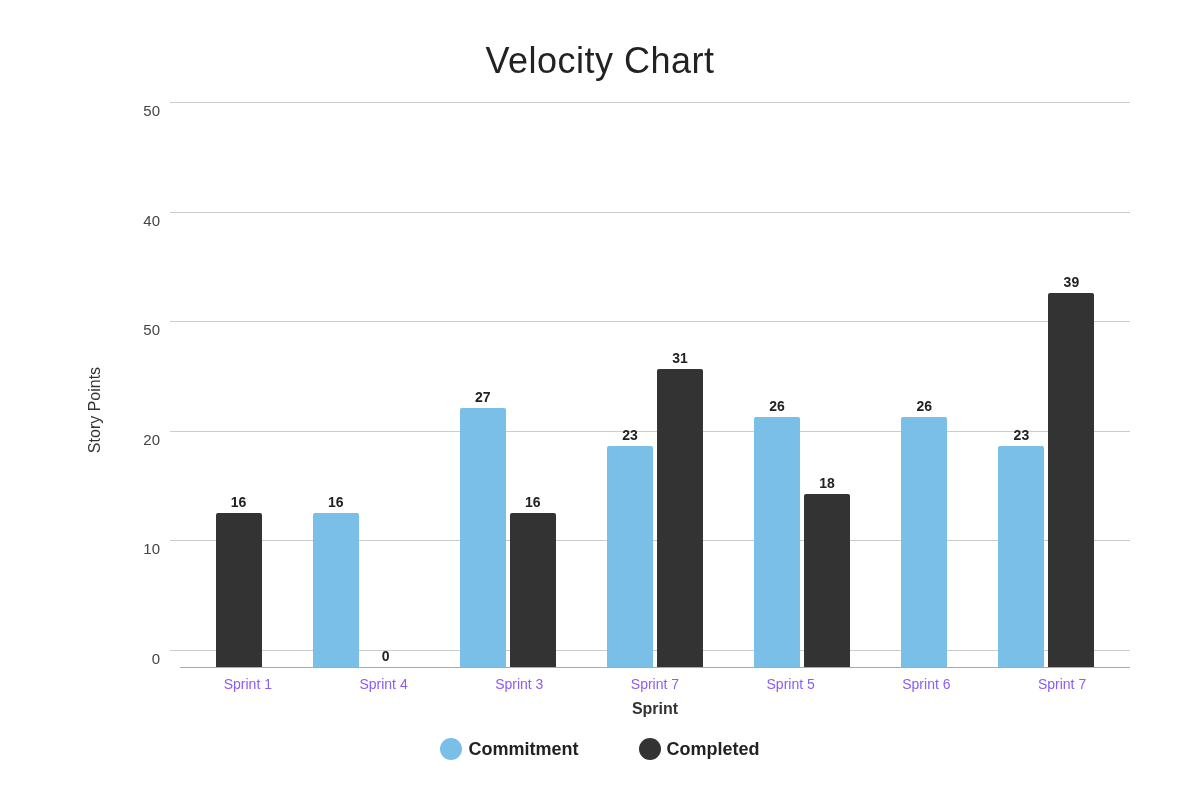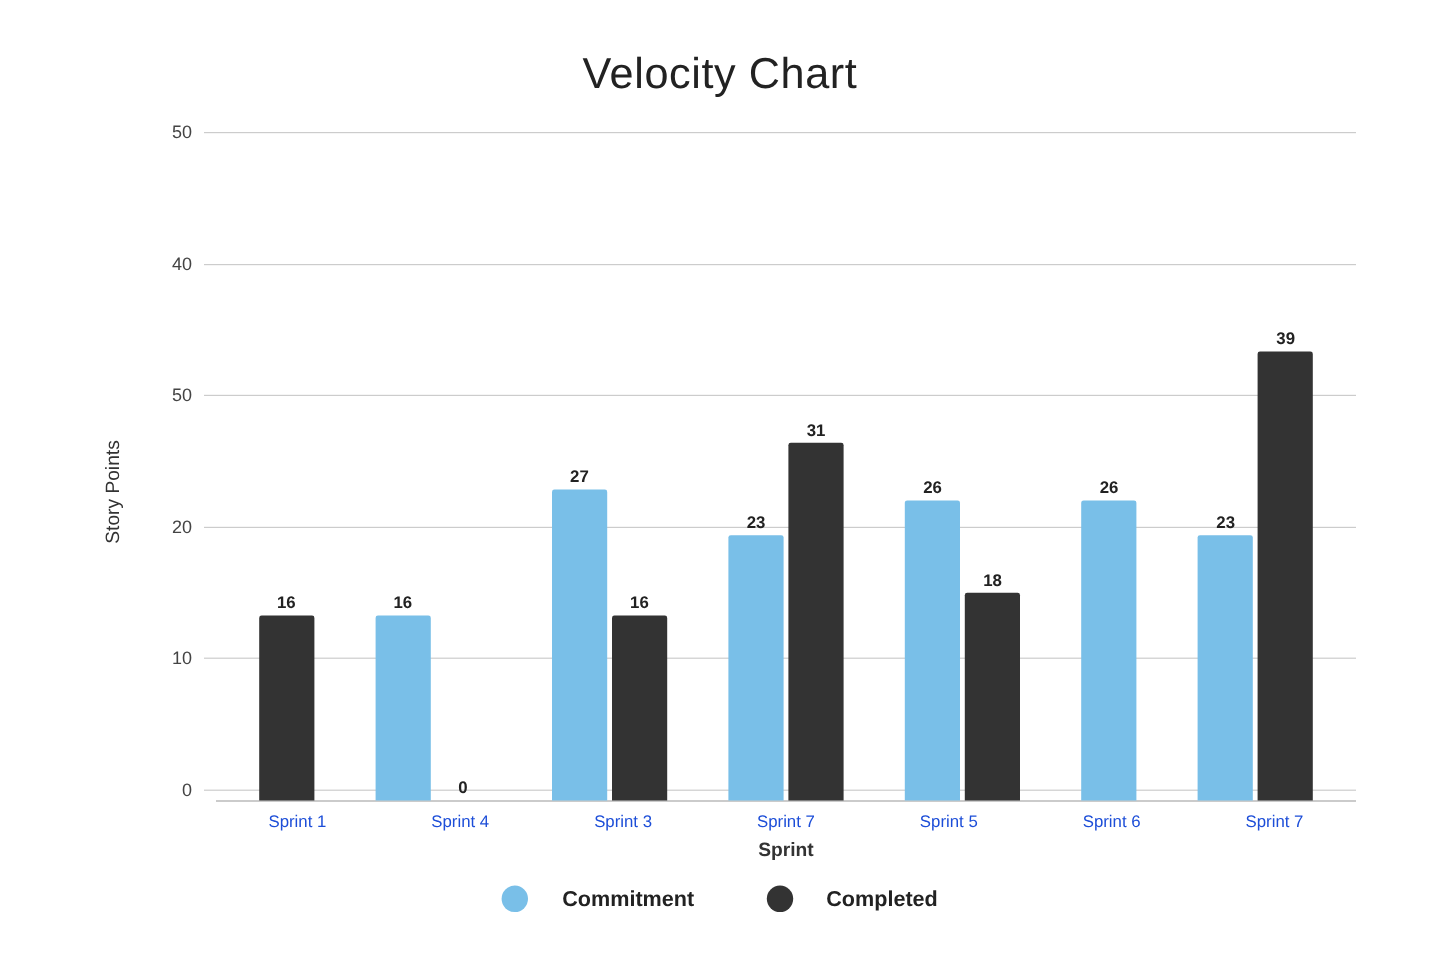--- a/index.html
+++ b/index.html
@@ -59,21 +59,21 @@
     }
     .grid-lines {
       position: absolute;
       top: 0; left: 60px; right: 0; bottom: 0;
       display: flex;
       flex-direction: column;
       justify-content: space-between;
     }
     .grid-line-row {
       display: flex;
-      align-items: center;
+      align-items: flex-start;
       width: 100%;
     }
     .grid-tick-label {
       font-size: 15px;
       color: #444;
       width: 50px;
       text-align: right;
       padding-right: 10px;
       margin-left: -60px;
       flex-shrink: 0;
@@ -136,21 +136,21 @@
     }
     .sprint-labels {
       display: flex;
       flex-direction: row;
       justify-content: space-around;
       width: 100%;
       margin-top: 8px;
     }
     .sprint-label {
       font-size: 14px;
-      color: #1d4ed8;
+      color: #8b5cf6;
       text-align: center;
       width: calc(100% / 7);
     }
     .x-axis-line {
       width: 100%;
       height: 1px;
       background: #aaa;
     }
     .x-label {
       font-size: 16px;
@@ -162,21 +162,21 @@
       display: flex;
       flex-direction: row;
       gap: 60px;
       margin-top: 20px;
       align-items: center;
     }
     .legend-item {
       display: flex;
       flex-direction: row;
       align-items: center;
-      gap: 28px;
+      gap: 6px;
     }
     .legend-dot {
       width: 22px;
       height: 22px;
       border-radius: 50%;
     }
     .legend-label {
       font-size: 18px;
       font-weight: 700;
       color: #222;

